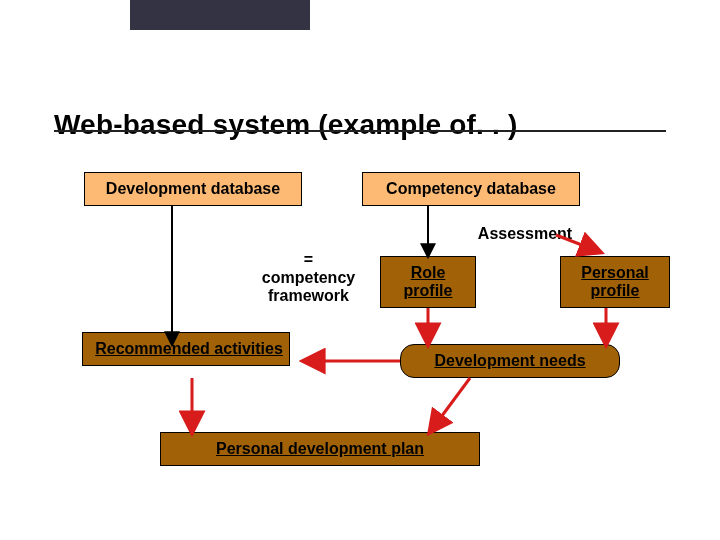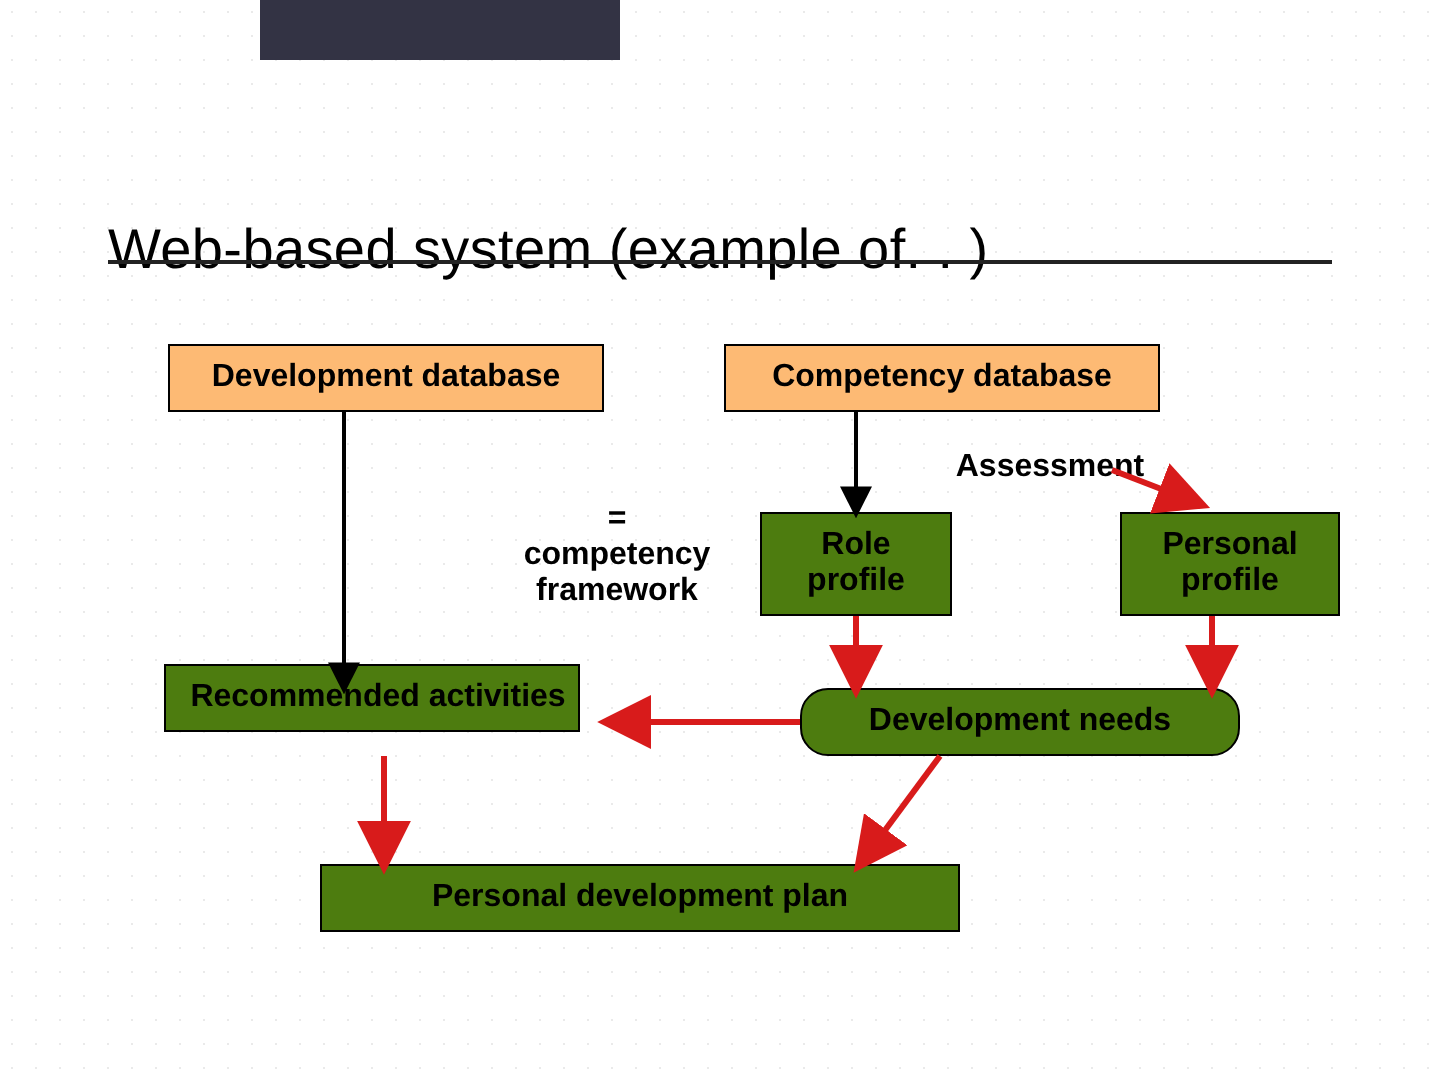--- a/index.html
+++ b/index.html
@@ -30,21 +30,21 @@
     left: 130px;
     width: 180px;
     height: 30px;
     background: #333344;
   }
   .title {
     position: absolute;
     top: 90px;
     left: 54px;
     font-size: 28px;
-    font-weight: 400;
+    font-weight: 700;
     letter-spacing: 0.2px;
   }
   .title-rule {
     position: absolute;
     top: 130px;
     left: 54px;
     width: 612px;
     height: 2px;
     background: #222;
   }
@@ -55,21 +55,21 @@
     display: flex;
     align-items: center;
     justify-content: center;
     text-align: center;
     font-size: 16px;
     font-weight: 700;
     line-height: 1.15;
     padding: 4px 6px;
     box-sizing: border-box;
   }
-  .box.yellow { background: #4d7c0f; }
+  .box.yellow { background: #a16207; text-decoration: underline; }
   .label {
     position: absolute;
     font-size: 16px;
     font-weight: 700;
     text-align: center;
   }
   svg.arrows {
     position: absolute;
     inset: 0;
     width: 720px;

